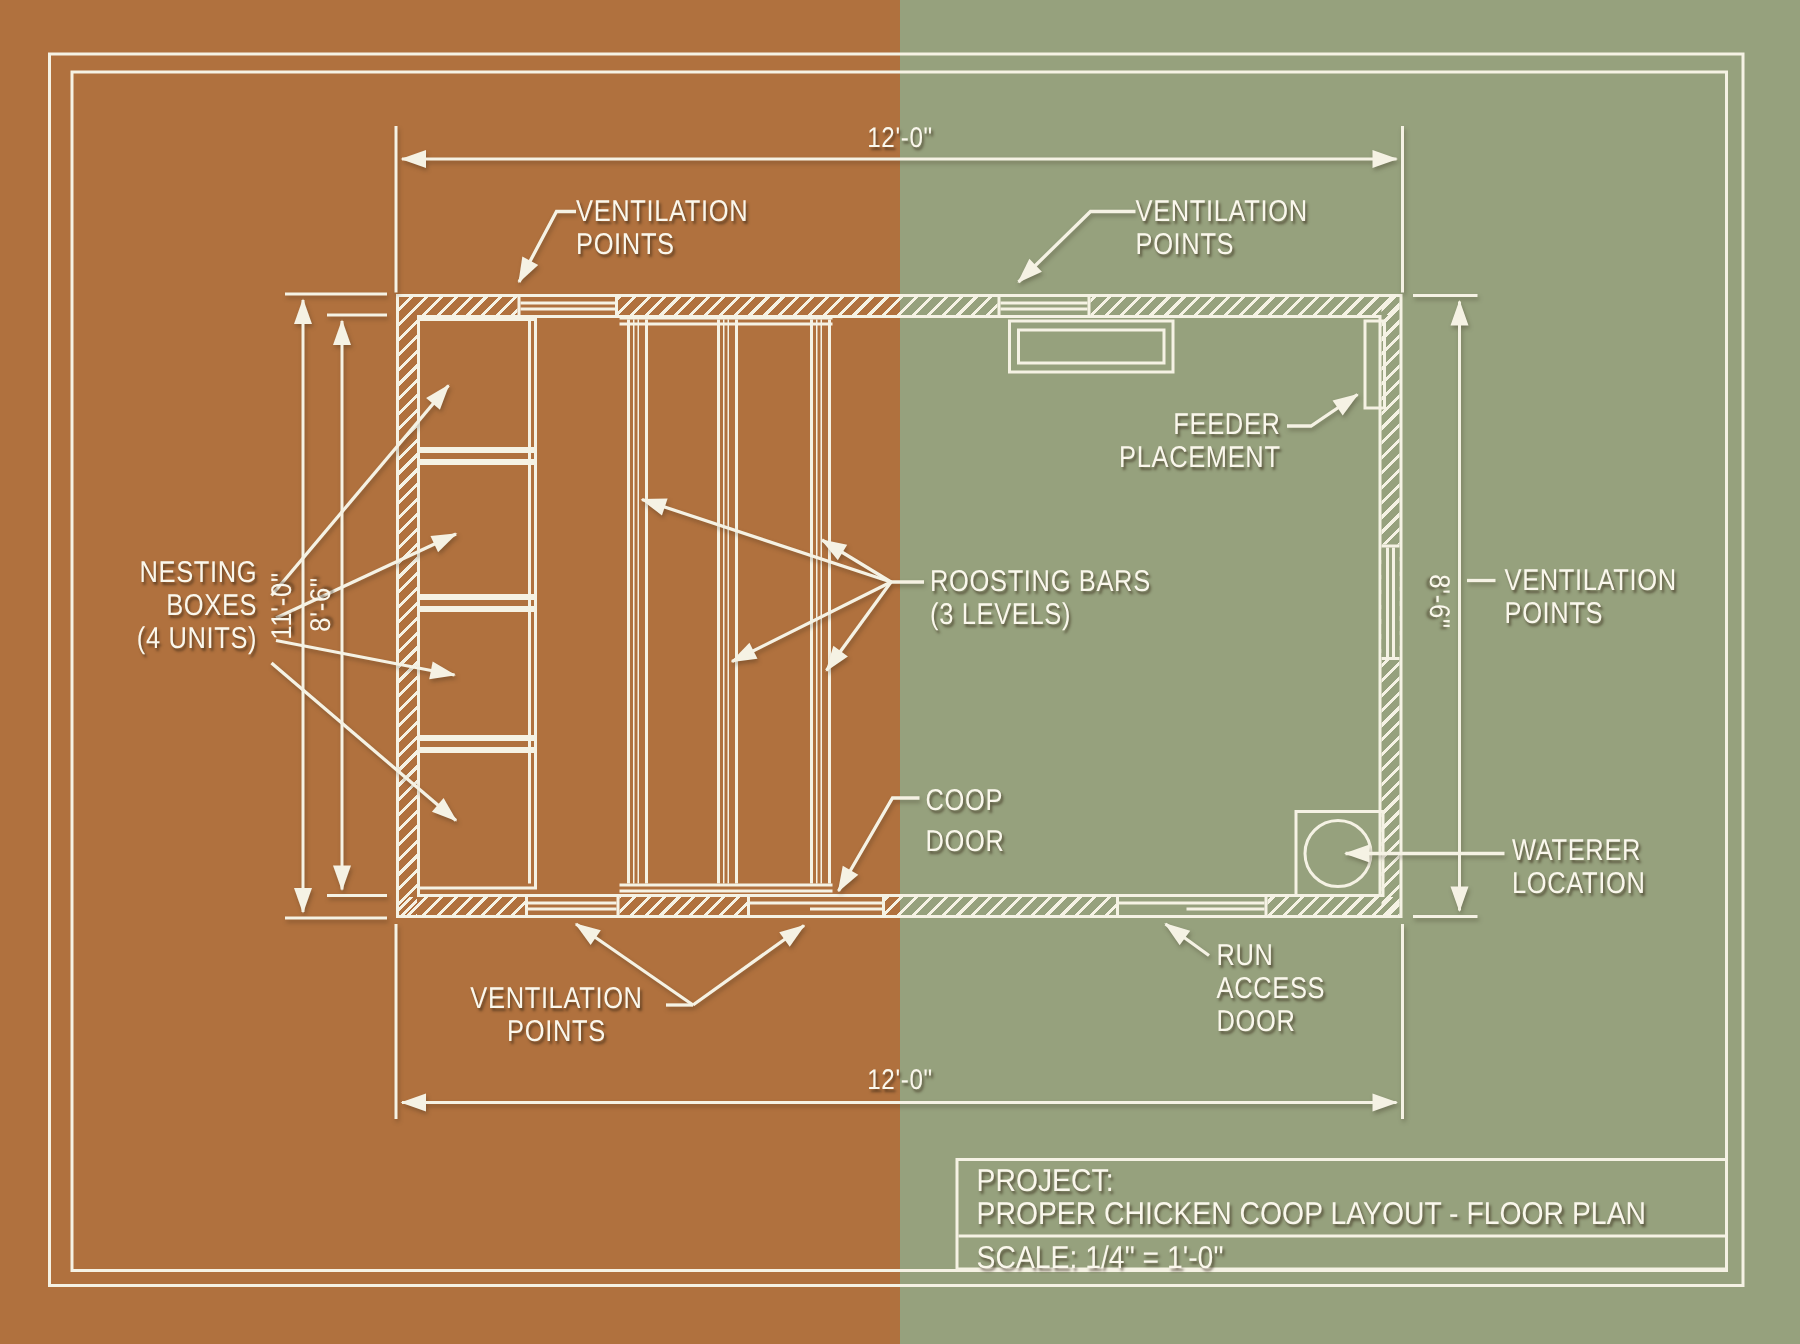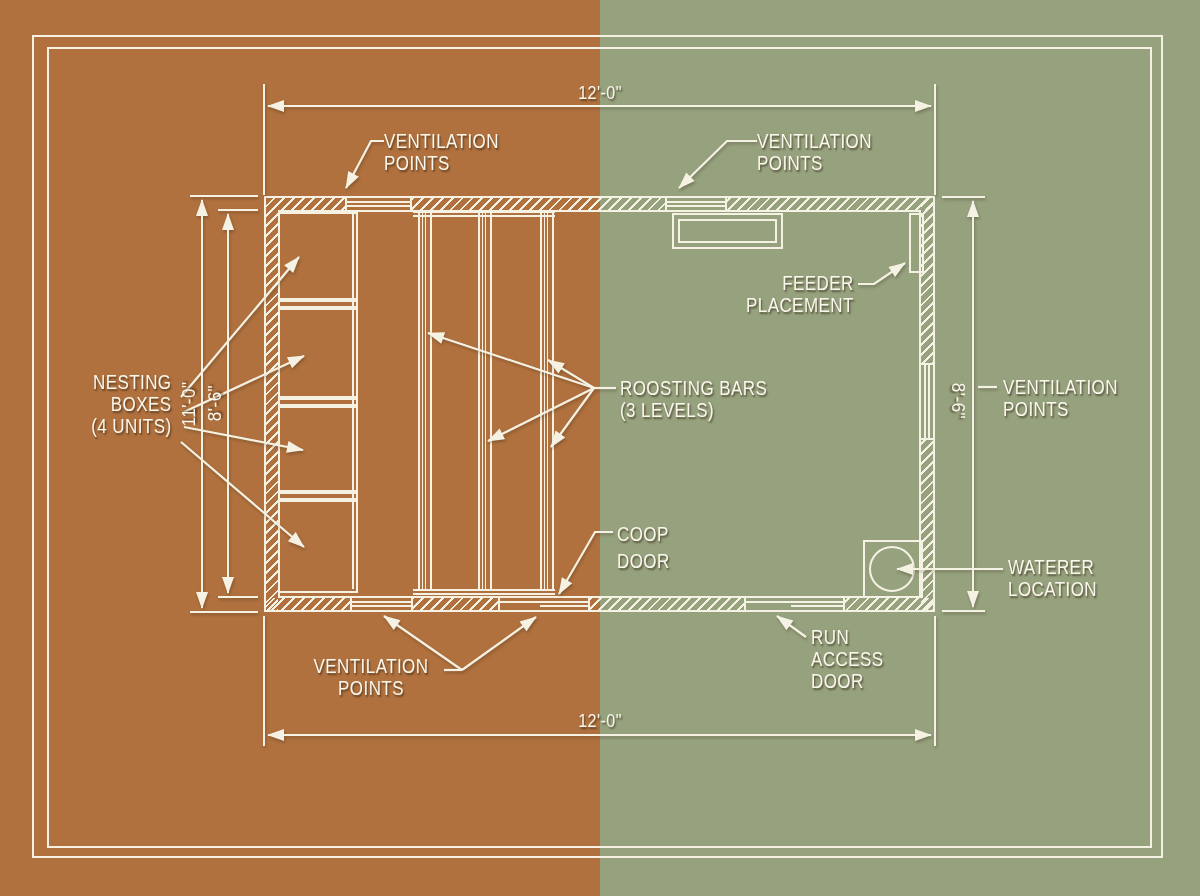--- a/index.html
+++ b/index.html
@@ -197,14 +197,23 @@
     <div>VENTILATION</div>
     <div>POINTS</div>
   </div>
 
   <div class="lbl tc dim" style="left:556px;top:86px;width:88px;"><span>12'-0"</span></div>
   <div class="lbl tc dim" style="left:556px;top:714px;width:88px;"><span>12'-0"</span></div>
   <div class="lbl dim rotl" style="left:189px;top:404px;"><span>11'-0"</span></div>
   <div class="lbl dim rotl" style="left:215px;top:403px;"><span>8'-6"</span></div>
   <div class="lbl dim rotr" style="left:958px;top:401px;"><span>8'-6"</span></div>
 
+  <div class="titleblock" style="left:637px;top:772px;width:511px;height:71px;">
+    <div class="tb-row1">
+      <div class="tb-line">PROJECT:</div>
+      <div class="tb-line">PROPER CHICKEN COOP LAYOUT - FLOOR PLAN</div>
+    </div>
+    <div class="tb-row2">
+      <div class="tb-line">SCALE: 1/4" = 1'-0"</div>
+    </div>
+  </div>
 
 </div>
 
 </body></html>

